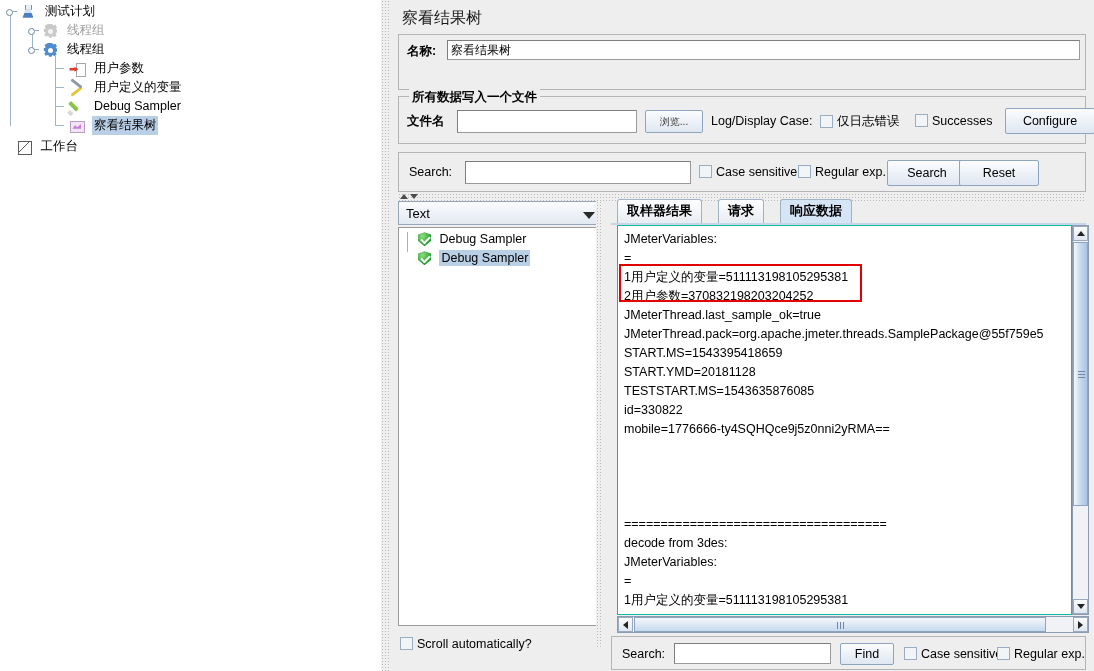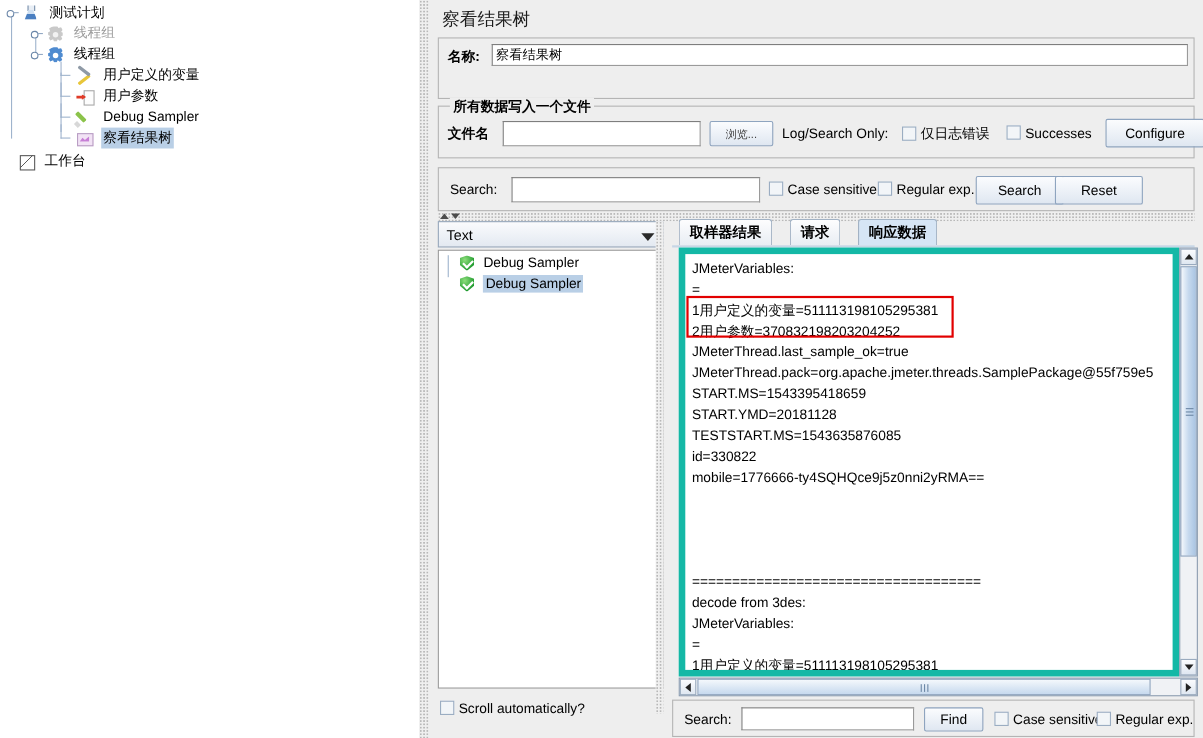--- a/index.html
+++ b/index.html
@@ -239,21 +239,21 @@
     border:1px solid #a2b2c4; border-bottom:none;
     background: linear-gradient(#fdfdfe, #e8edf3);
     border-radius: 3px 3px 0 0;
   }
   .tab.active { background:#d6e5f5; }
   #tab-underline {
     position:absolute; left:0; top:24px; width:475px; height:2px; background:#c7d6e6;
   }
   #text-view {
     position:absolute; left: 6px; top: 26px; width: 455px; height: 390px;
-    background:#ffffff; border:6px solid #14b8a6; overflow:hidden;
+    background:#ffffff; border:1px solid #14b8a6; overflow:hidden;
     padding: 4px 0 0 6px;
   }
   .tline { height: 19px; line-height: 19px; font-size: 12.5px; white-space: pre; }
   #redbox {
     position:absolute; left: 1px; top: 38px; width: 243px; height: 38px;
     border: 2px solid #e20000; pointer-events:none;
   }
   #tv-vscroll {
     position:absolute; left: 461px; top: 26px; width: 17px; height: 390px;
     background:#f0f2f5; border:1px solid #8b9cb0;
@@ -312,28 +312,28 @@
     </div>
 
     <div class="tree-row" style="padding-left:28px;">
       <span class="knob"></span>
       <span class="icn ic-gear"></span>
       <span class="lbl">线程组</span>
     </div>
 
     <div class="tree-row" style="padding-left:52px;">
       <span class="elbow"></span>
+      <span class="icn ic-up"></span>
+      <span class="lbl">用户参数</span>
+    </div>
+
+    <div class="tree-row" style="padding-left:52px;">
+      <span class="elbow"></span>
       <span class="icn ic-udv"></span>
       <span class="lbl">用户定义的变量</span>
-    </div>
-
-    <div class="tree-row" style="padding-left:52px;">
-      <span class="elbow"></span>
-      <span class="icn ic-up"></span>
-      <span class="lbl">用户参数</span>
     </div>
 
     <div class="tree-row" style="padding-left:52px;">
       <span class="elbow"></span>
       <span class="icn ic-dbg"></span>
       <span class="lbl">Debug Sampler</span>
     </div>
 
     <div class="tree-row" style="padding-left:52px;">
       <span class="elbow"></span>
@@ -358,21 +358,21 @@
         <span class="field-label">名称:</span>
         <div class="field-input" style="left:48px; top:2px; width:633px;">察看结果树</div>
       </div>
     </div>
 
     <div id="file-group">
       <div id="file-group-title">所有数据写入一个文件</div>
       <span style="position:absolute; left:8px; top:16px; font-size:12.5px; font-weight:bold;">文件名</span>
       <div class="field-input" style="left:58px; top:13px; width:180px; height:23px; line-height:21px;"></div>
       <div class="btn small" style="position:absolute; left:246px; top:13px; width:58px; height:23px;">浏览...</div>
-      <span style="position:absolute; left:312px; top:17px; font-size:12.5px;">Log/Search Only:</span>
+      <span style="position:absolute; left:312px; top:17px; font-size:12.5px;">Log/Display Case:</span>
       <span style="position:absolute; left:421px; top:16px;">
         <span class="cb"></span><span class="cbl">仅日志错误</span>
       </span>
       <span style="position:absolute; left:516px; top:16px;">
         <span class="cb"></span><span class="cbl">Successes</span>
       </span>
       <div class="btn" style="position:absolute; left:606px; top:11px; width:90px; height:26px; font-weight:normal;">Configure</div>
     </div>
 
     <div id="search-group">

